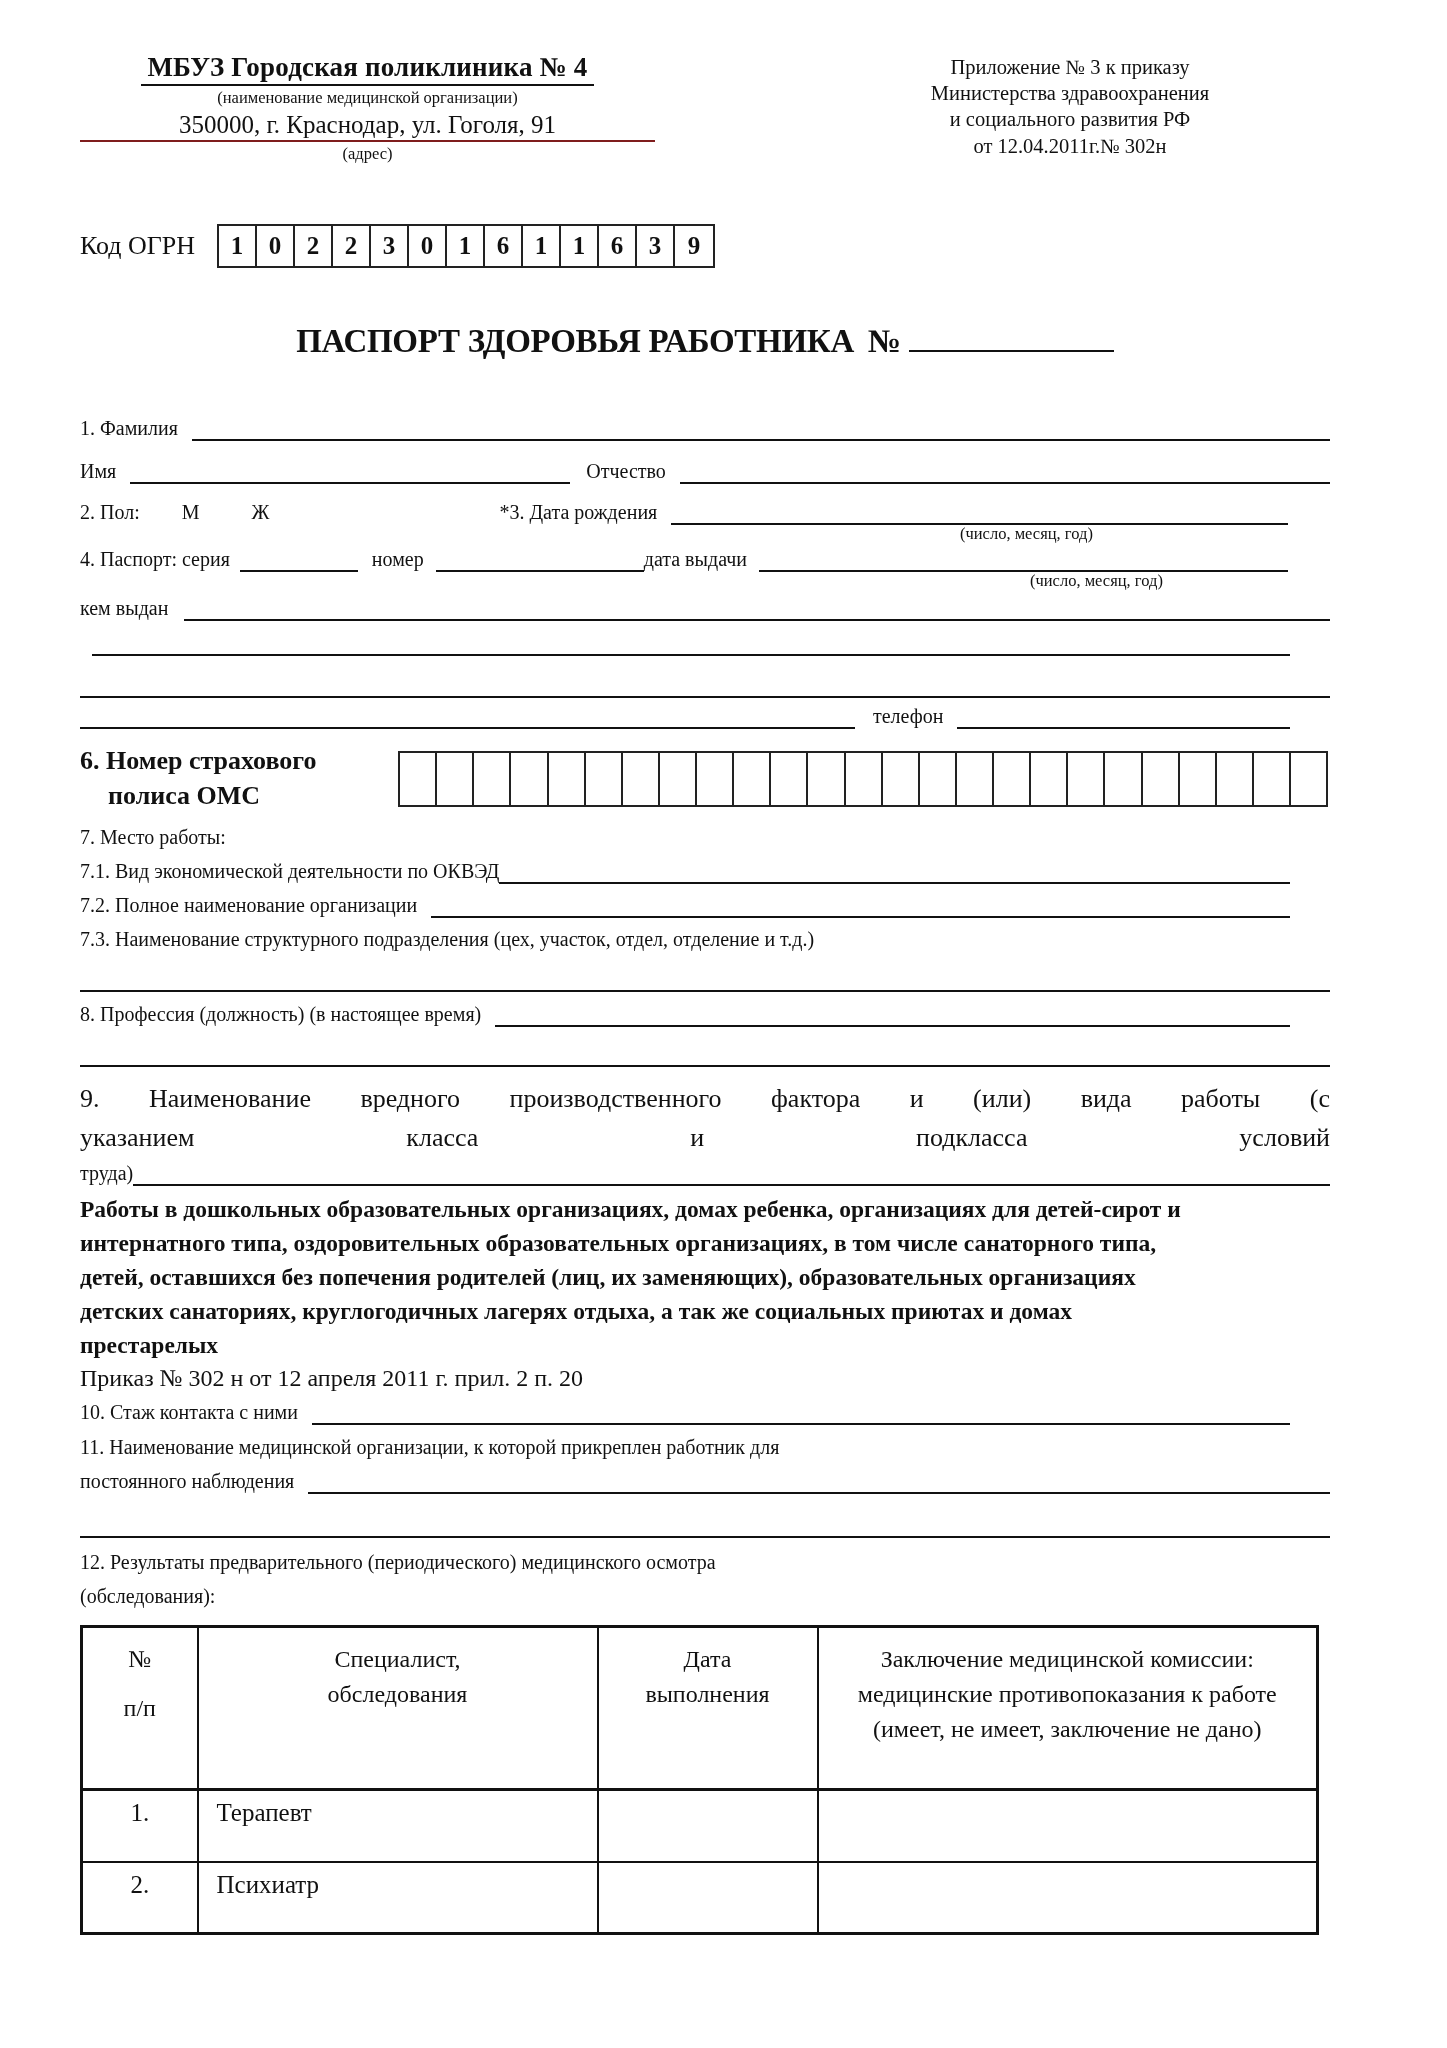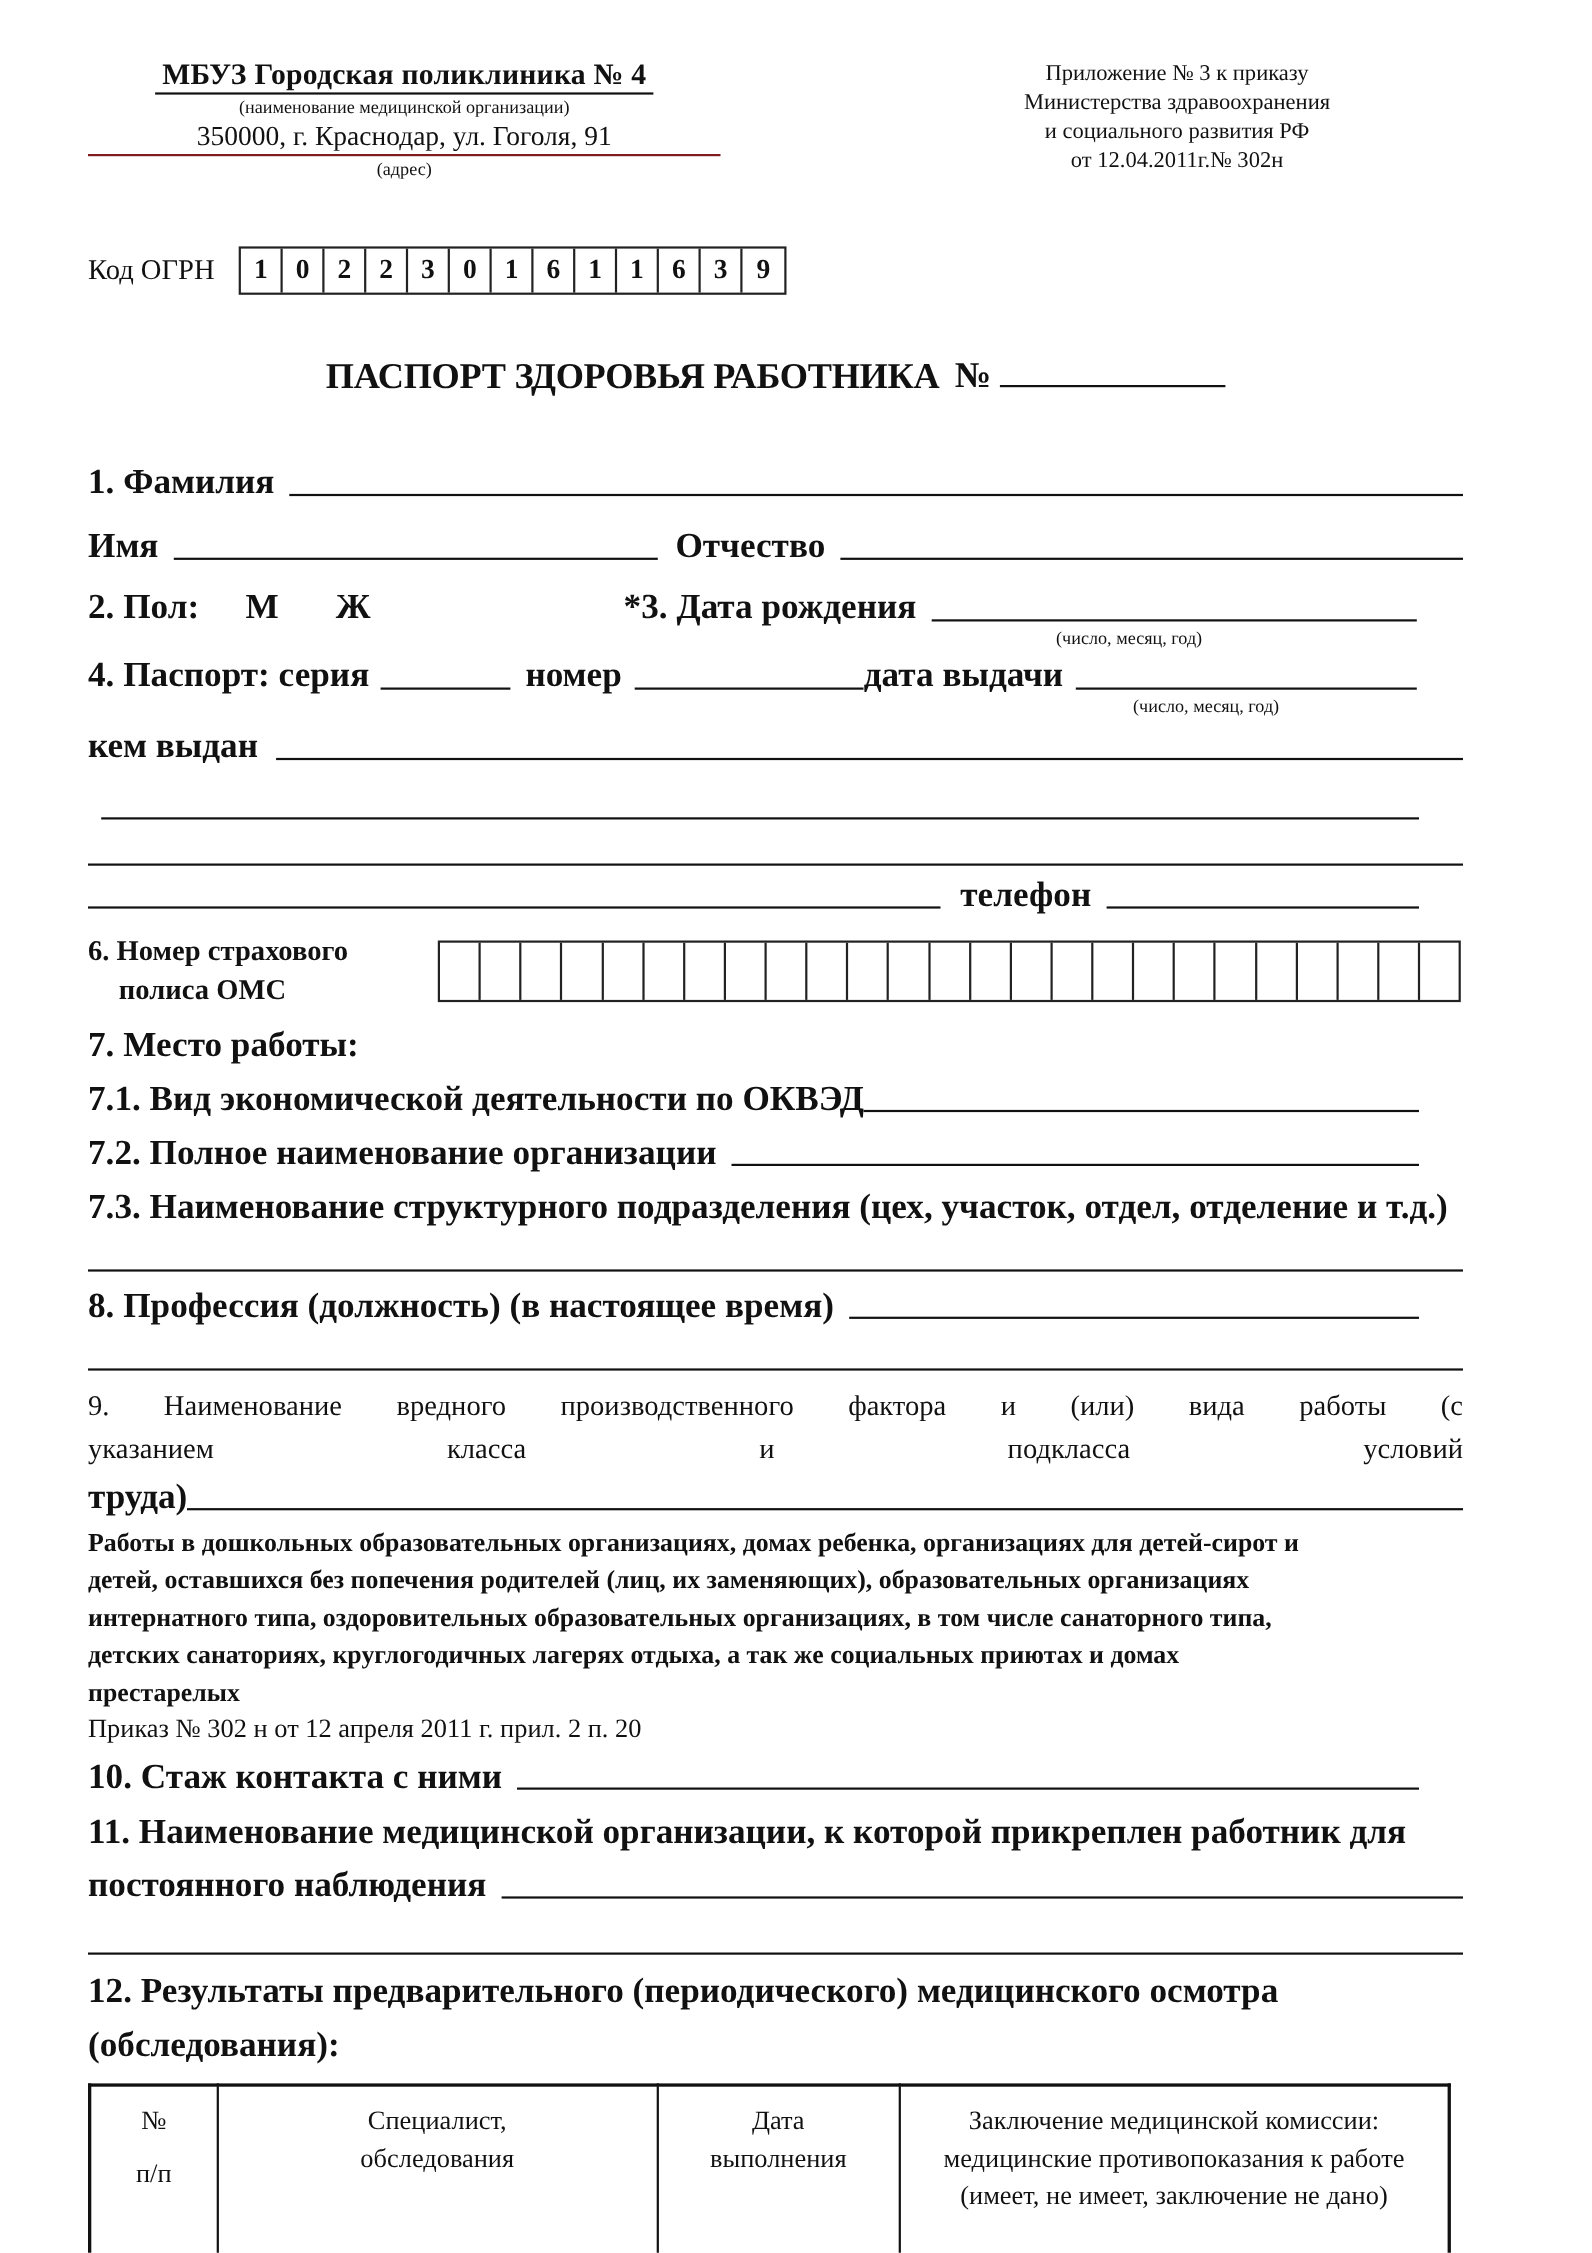--- a/index.html
+++ b/index.html
@@ -21,21 +21,21 @@
   .ogrn-boxes { display:flex; margin-left:22px; border:2px solid #222; height:44px; }
   .ogrn-cell { width:38px; display:flex; align-items:center; justify-content:center; font-size:25px; font-weight:bold; border-right:2px solid #222; }
   .ogrn-cell:last-child { border-right:none; }
 
   
   .title-row { margin-top:48px; text-align:center; font-size:33px; font-weight:bold; letter-spacing:-.3px; white-space:nowrap; }
   .title-no { margin-left:14px; }
   .title-underline { display:inline-block; width:205px; border-bottom:2.5px solid #111; height:1.1em; }
 
   
-  .frow { display:flex; align-items:flex-start; font-size:32px; line-height:1.25;font-weight:bold; }
+  .frow { display:flex; align-items:flex-end; font-size:20px; line-height:1.25; }
   .frow .lbl { white-space:nowrap; }
   .ul { flex:1 1 auto; border-bottom:2px solid #111; min-width:30px; height:1.05em; }
   .ul-fix { flex:0 0 auto; border-bottom:2px solid #111; height:1.05em; }
   .gap { flex:0 0 auto; }
   .hint-row { font-size:16.5px; line-height:1.1; height:22px; }
   .blank-row { border-bottom:2.5px solid #111; height:40px; margin-right:0; }
 
   .just { font-size:26px; line-height:1.5; text-align:justify; text-align-last:justify; }
   .para { font-size:23.5px; line-height:34px;font-weight:bold; }
   .para span { display:block; }
@@ -235,22 +235,22 @@
     <div class="just">9. Наименование вредного производственного фактора и (или) вида работы (с</div>
     <div class="just">указанием класса и подкласса условий</div>
     <div class="frow" style="margin-top:4px">
       <span class="lbl">труда)</span>
       <span class="ul"></span>
     </div>
   </div>
 
   <div class="para" style="margin-top:6px">
     <span>Работы в дошкольных образовательных организациях, домах ребенка, организациях для детей-сирот и</span>
+    <span>интернатного типа, оздоровительных образовательных организациях, в том числе санаторного типа,</span>
     <span>детей, оставшихся без попечения родителей (лиц, их заменяющих), образовательных организациях</span>
-    <span>интернатного типа, оздоровительных образовательных организациях, в том числе санаторного типа,</span>
     <span>детских санаториях, круглогодичных лагерях отдыха, а так же социальных приютах и домах</span>
     <span>престарелых</span>
   </div>
   <div class="order-line">Приказ № 302 н от 12 апреля 2011 г. прил. 2 п. 20</div>
 
   <div class="frow" style="margin-top:8px">
     <span class="lbl">10. Стаж контакта с ними</span>
     <span class="gap" style="width:14px"></span>
     <span class="ul" style="margin-right:40px"></span>
   </div>

